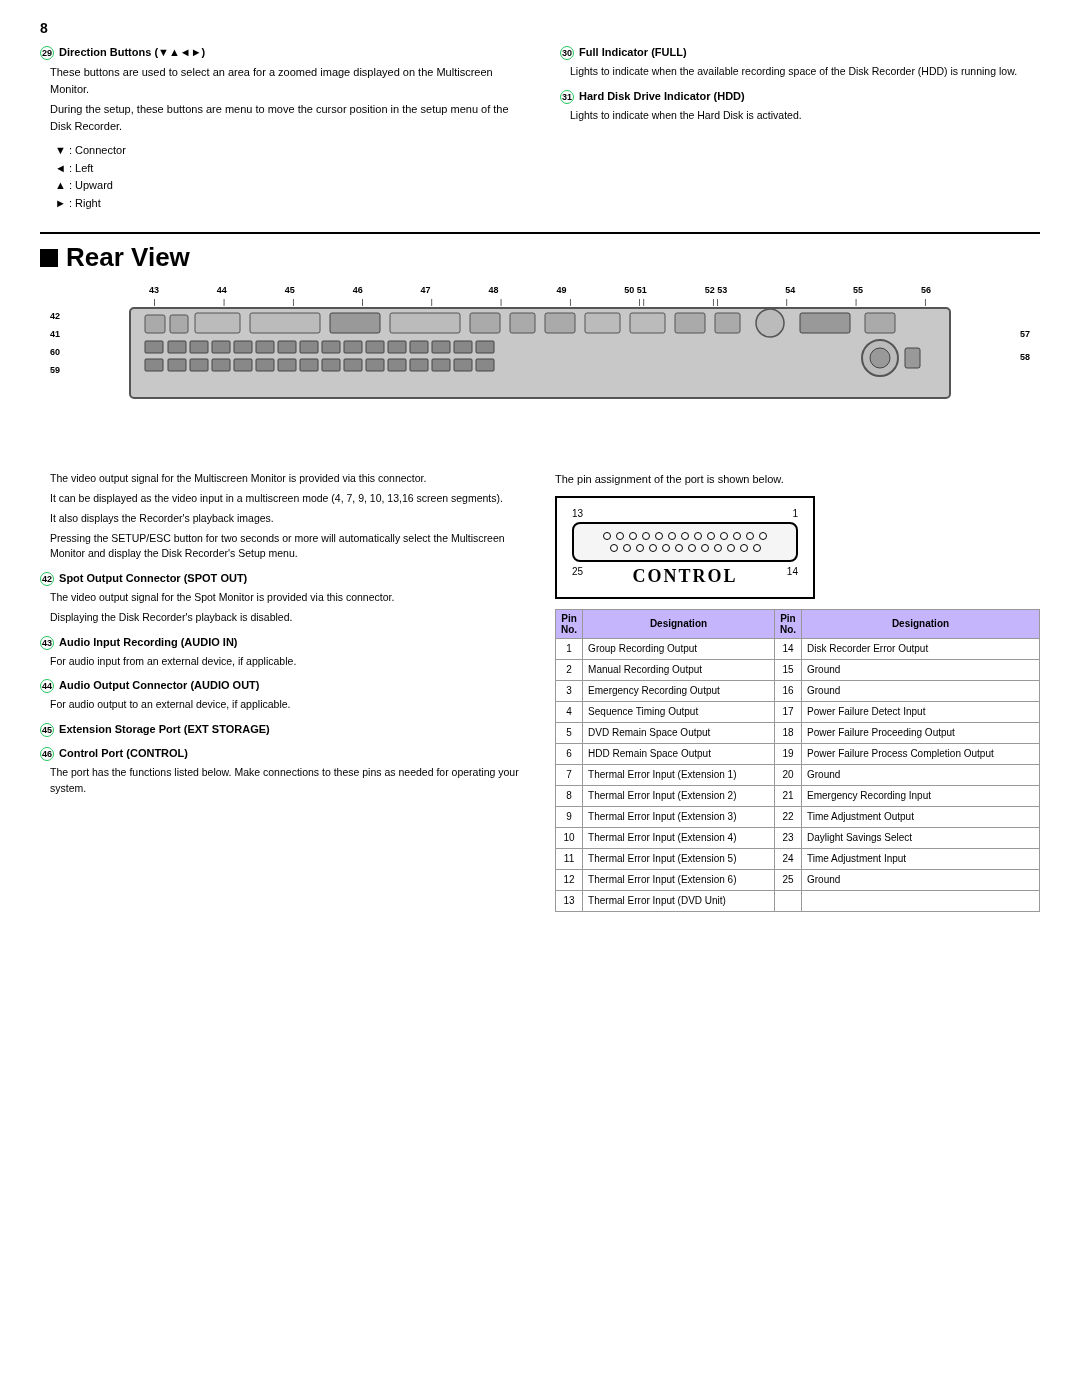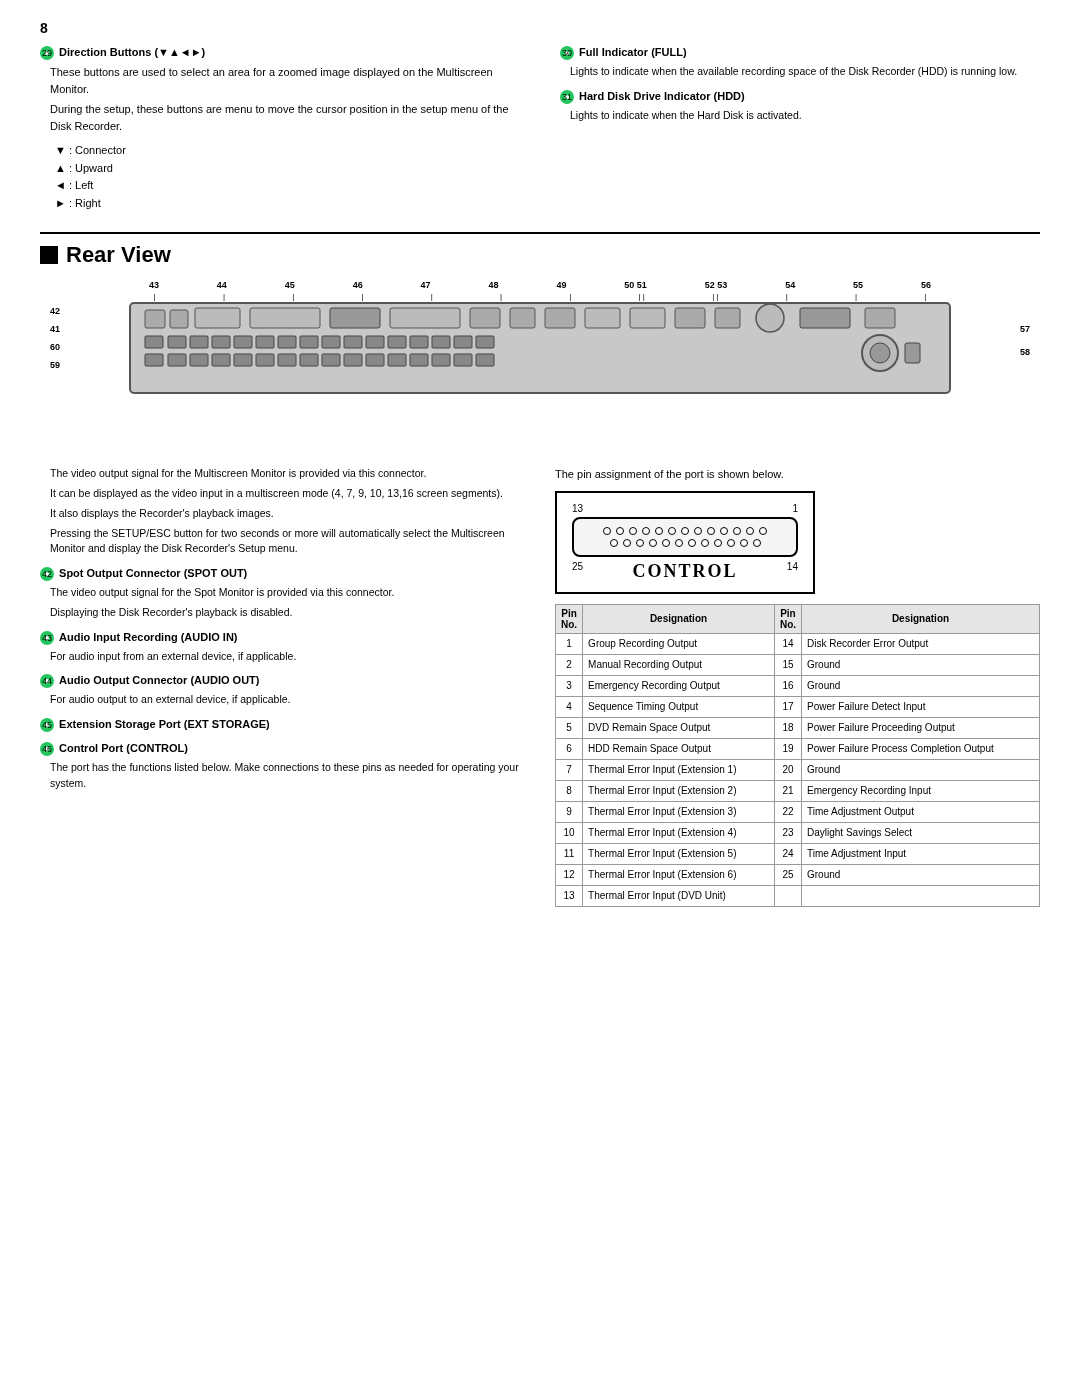--- a/index.html
+++ b/index.html
@@ -23,40 +23,40 @@
       font-weight: bold;
       margin-bottom: 4px;
       font-size: 11px;
     }
     .circle-num {
       display: inline-flex;
       align-items: center;
       justify-content: center;
       width: 14px;
       height: 14px;
-      border: 5px solid #22c55e;
+      border: 1px solid #22c55e;
       border-radius: 50%;
       font-size: 9px;
       margin-right: 2px;
-      font-weight: normal;
+      font-weight: bold;
     }
     p { font-size: 11px; line-height: 1.5; margin-bottom: 4px; }
     .indent { margin-left: 10px; }
     .list-item { margin-left: 15px; font-size: 11px; line-height: 1.6; }
 
     
     .rear-view-header {
       display: flex;
       align-items: center;
       margin: 18px 0 12px 0;
       border-top: 2px solid #000;
       padding-top: 8px;
     }
     .rear-view-header h2 {
-      font-size: 22px;
+      font-size: 26px;
       font-weight: bold;
       margin-left: 8px;
     }
     .black-square {
       width: 18px;
       height: 18px;
       background: #000;
       display: inline-block;
     }
 
@@ -71,21 +71,21 @@
     .desc-block { margin-bottom: 10px; }
     .desc-block p { font-size: 10.5px; line-height: 1.5; }
 
     
     .pin-table {
       width: 100%;
       border-collapse: collapse;
       font-size: 10px;
     }
     .pin-table th {
-      background: #e5e5e5;
+      background: #c4b5fd;
       border: 1px solid #999;
       padding: 3px 5px;
       text-align: center;
       font-weight: bold;
     }
     .pin-table td {
       border: 1px solid #999;
       padding: 3px 5px;
       vertical-align: top;
       line-height: 1.4;
@@ -104,22 +104,22 @@
 
   <div class="top-left">
     <div class="section-title">
       <span class="circle-num">29</span>
       <span>Direction Buttons (▼▲◄►)</span>
     </div>
     <p class="indent">These buttons are used to select an area for a zoomed image displayed on the Multiscreen Monitor.</p>
     <p class="indent">During the setup, these buttons are menu to move the cursor position in the setup menu of the Disk Recorder.</p>
     <div style="margin-top:8px;">
       <div class="list-item">▼ :  Connector</div>
+      <div class="list-item">◄ :  Left</div>
       <div class="list-item">▲ :  Upward</div>
-      <div class="list-item">◄ :  Left</div>
       <div class="list-item">► :  Right</div>
     </div>
   </div>
 
   <div class="top-right">
     <div class="desc-block">
       <div class="section-title">
         <span class="circle-num">30</span>
         <span>Full Indicator (FULL)</span>
       </div>

